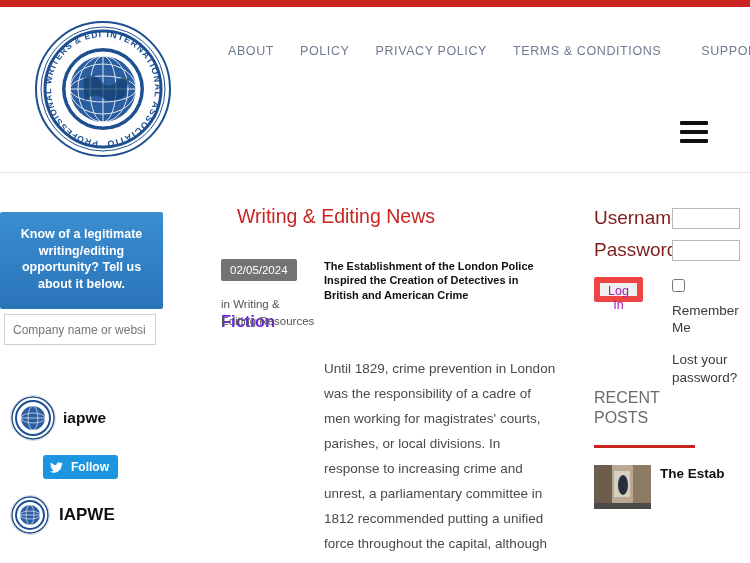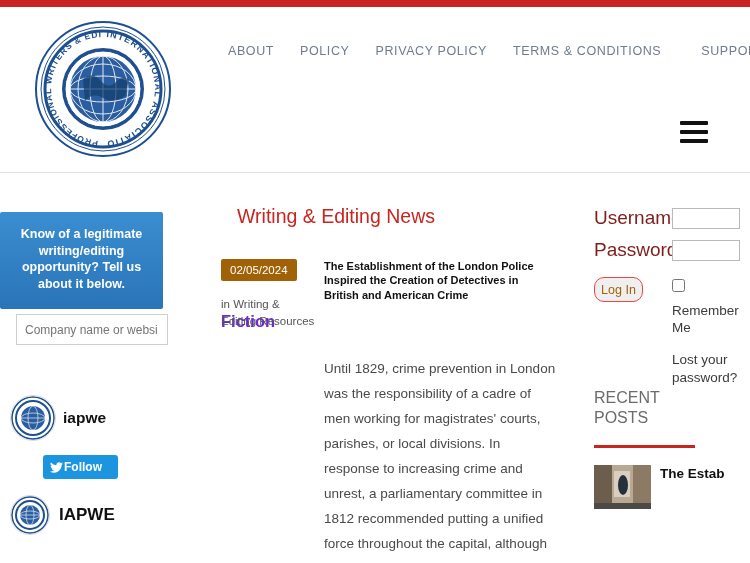--- a/index.html
+++ b/index.html
@@ -95,21 +95,21 @@
     color: #fff;
     text-align: center;
     font-size: 12.5px;
     line-height: 1.33;
     font-weight: bold;
     padding: 14px 10px 16px 10px;
     border-radius: 2px;
   }
   .company-input {
     position: absolute;
-    left: 16px;
+    left: 4px;
     top: 141px;
     width: 152px;
     height: 31px;
     border: 1px solid #cfcfcf;
     background: #fff;
     font-size: 12px;
     color: #888;
     padding: 0 8px;
     font-family: "Liberation Sans", sans-serif;
   }
@@ -124,21 +124,21 @@
     width: 46px; height: 46px; border-radius: 50%;
     overflow: hidden; flex: 0 0 auto;
     border: 1px solid #dcdcdc; background: #fff;
   }
   .tw-handle { font-size: 15.5px; color: #111; font-weight: bold; }
   .follow-btn {
     margin-top: 14px;
     margin-left: 33px;
     display: inline-flex;
     align-items: center;
-    gap: 1px;
+    gap: 8px;
     background: #1b95e0;
     color: #fff;
     font-size: 12px;
     font-weight: bold;
     padding: 5px 9px 5px 7px;
     border-radius: 3px;
     cursor: pointer;
     width: 75px;
   }
   .bird { width: 13px; height: 11px; display: block; }
@@ -170,21 +170,21 @@
     font-weight: normal;
   }
   .post {
     position: relative;
     margin-top: 31px;
   }
   .date-badge {
     position: absolute;
     left: 0;
     top: 0;
-    background: #a16207;
+    background: #737373;
     color: #fff;
     font-size: 11.5px;
     padding: 5px 9px;
     border-radius: 2px;
     white-space: nowrap;
   }
   .cat-line {
     position: absolute;
     left: 0;
     top: 37px;
@@ -238,26 +238,26 @@
     background: #fff;
     font-family: "Liberation Sans", sans-serif;
     font-size: 12px;
     padding: 0 4px;
   }
   .login-btn {
     margin-top: 6px;
     width: 49px;
     height: 25px;
     background: #efefef;
-    border: 1px solid #ef4444;
+    border: 6px solid #ef4444;
     font-size: 12.5px;
-    color: #a16207;
+    color: #a21caf;
     font-family: "Liberation Sans", sans-serif;
     cursor: pointer;
-    border-radius: 10px;
+    border-radius: 2px;
   }
   .remember {
     position: absolute;
     left: 78px;
     top: 72px;
     width: 80px;
   }
   .remember input { margin: 0; vertical-align: top; }
   .remember-label {
     font-size: 13.5px;

